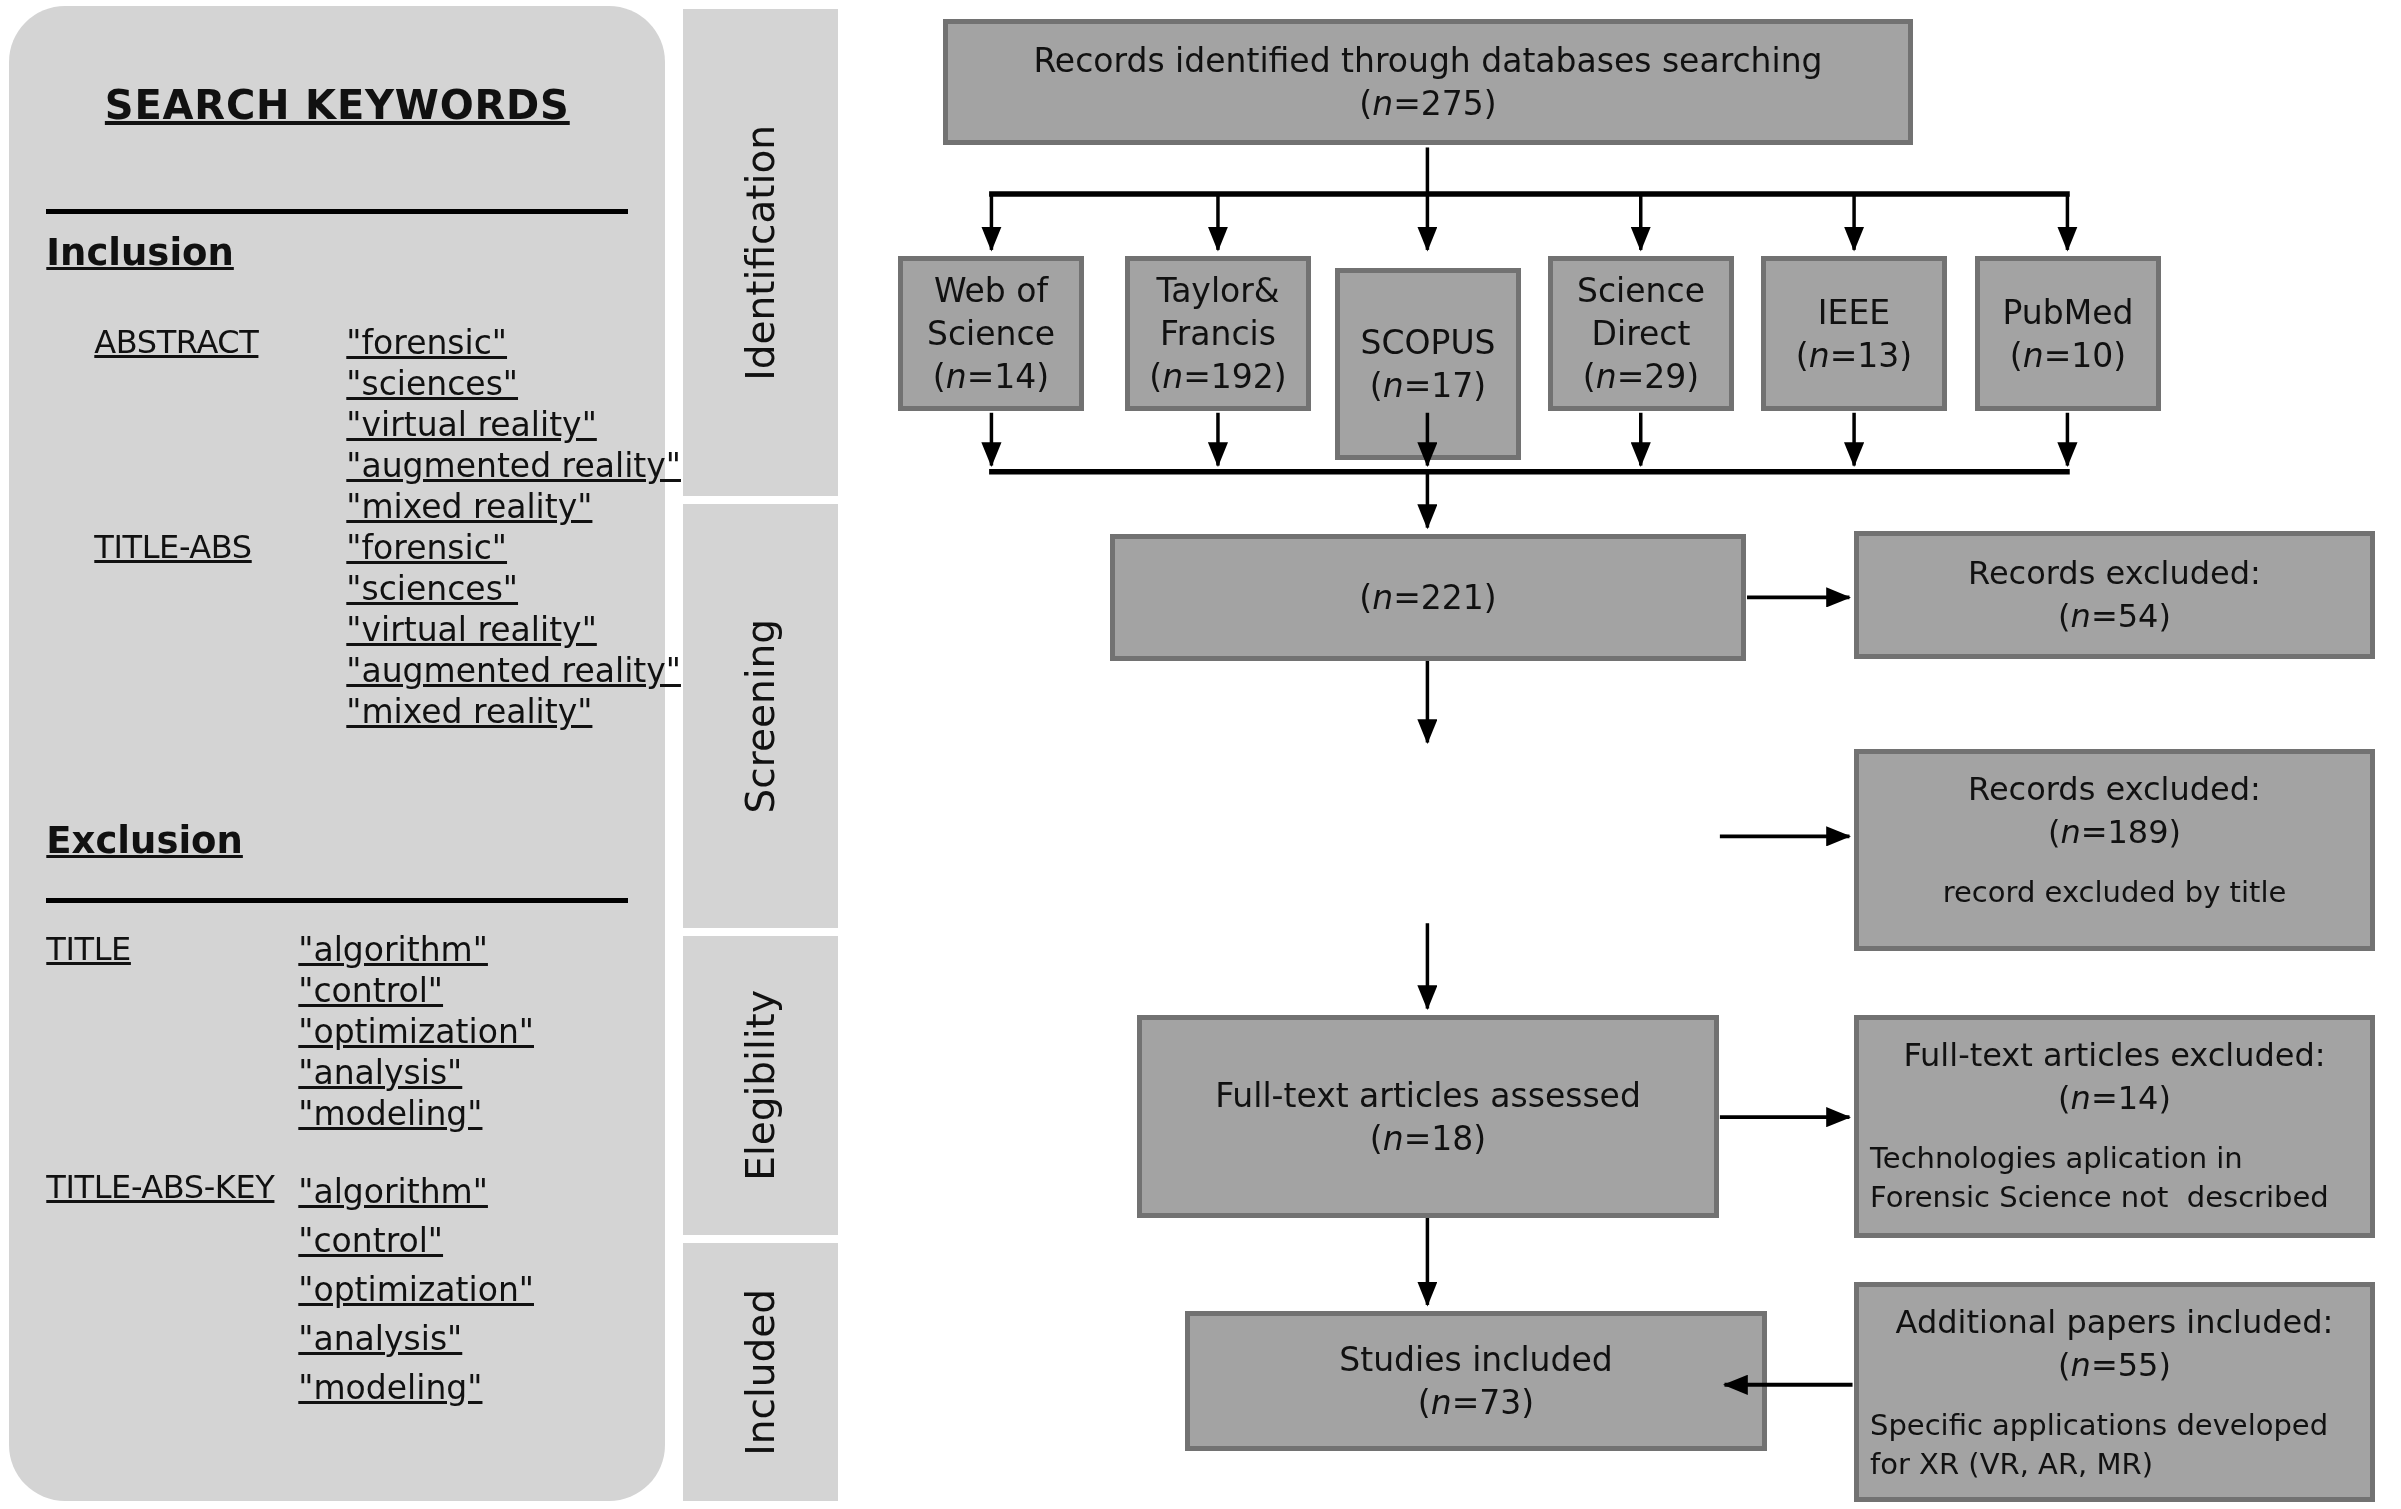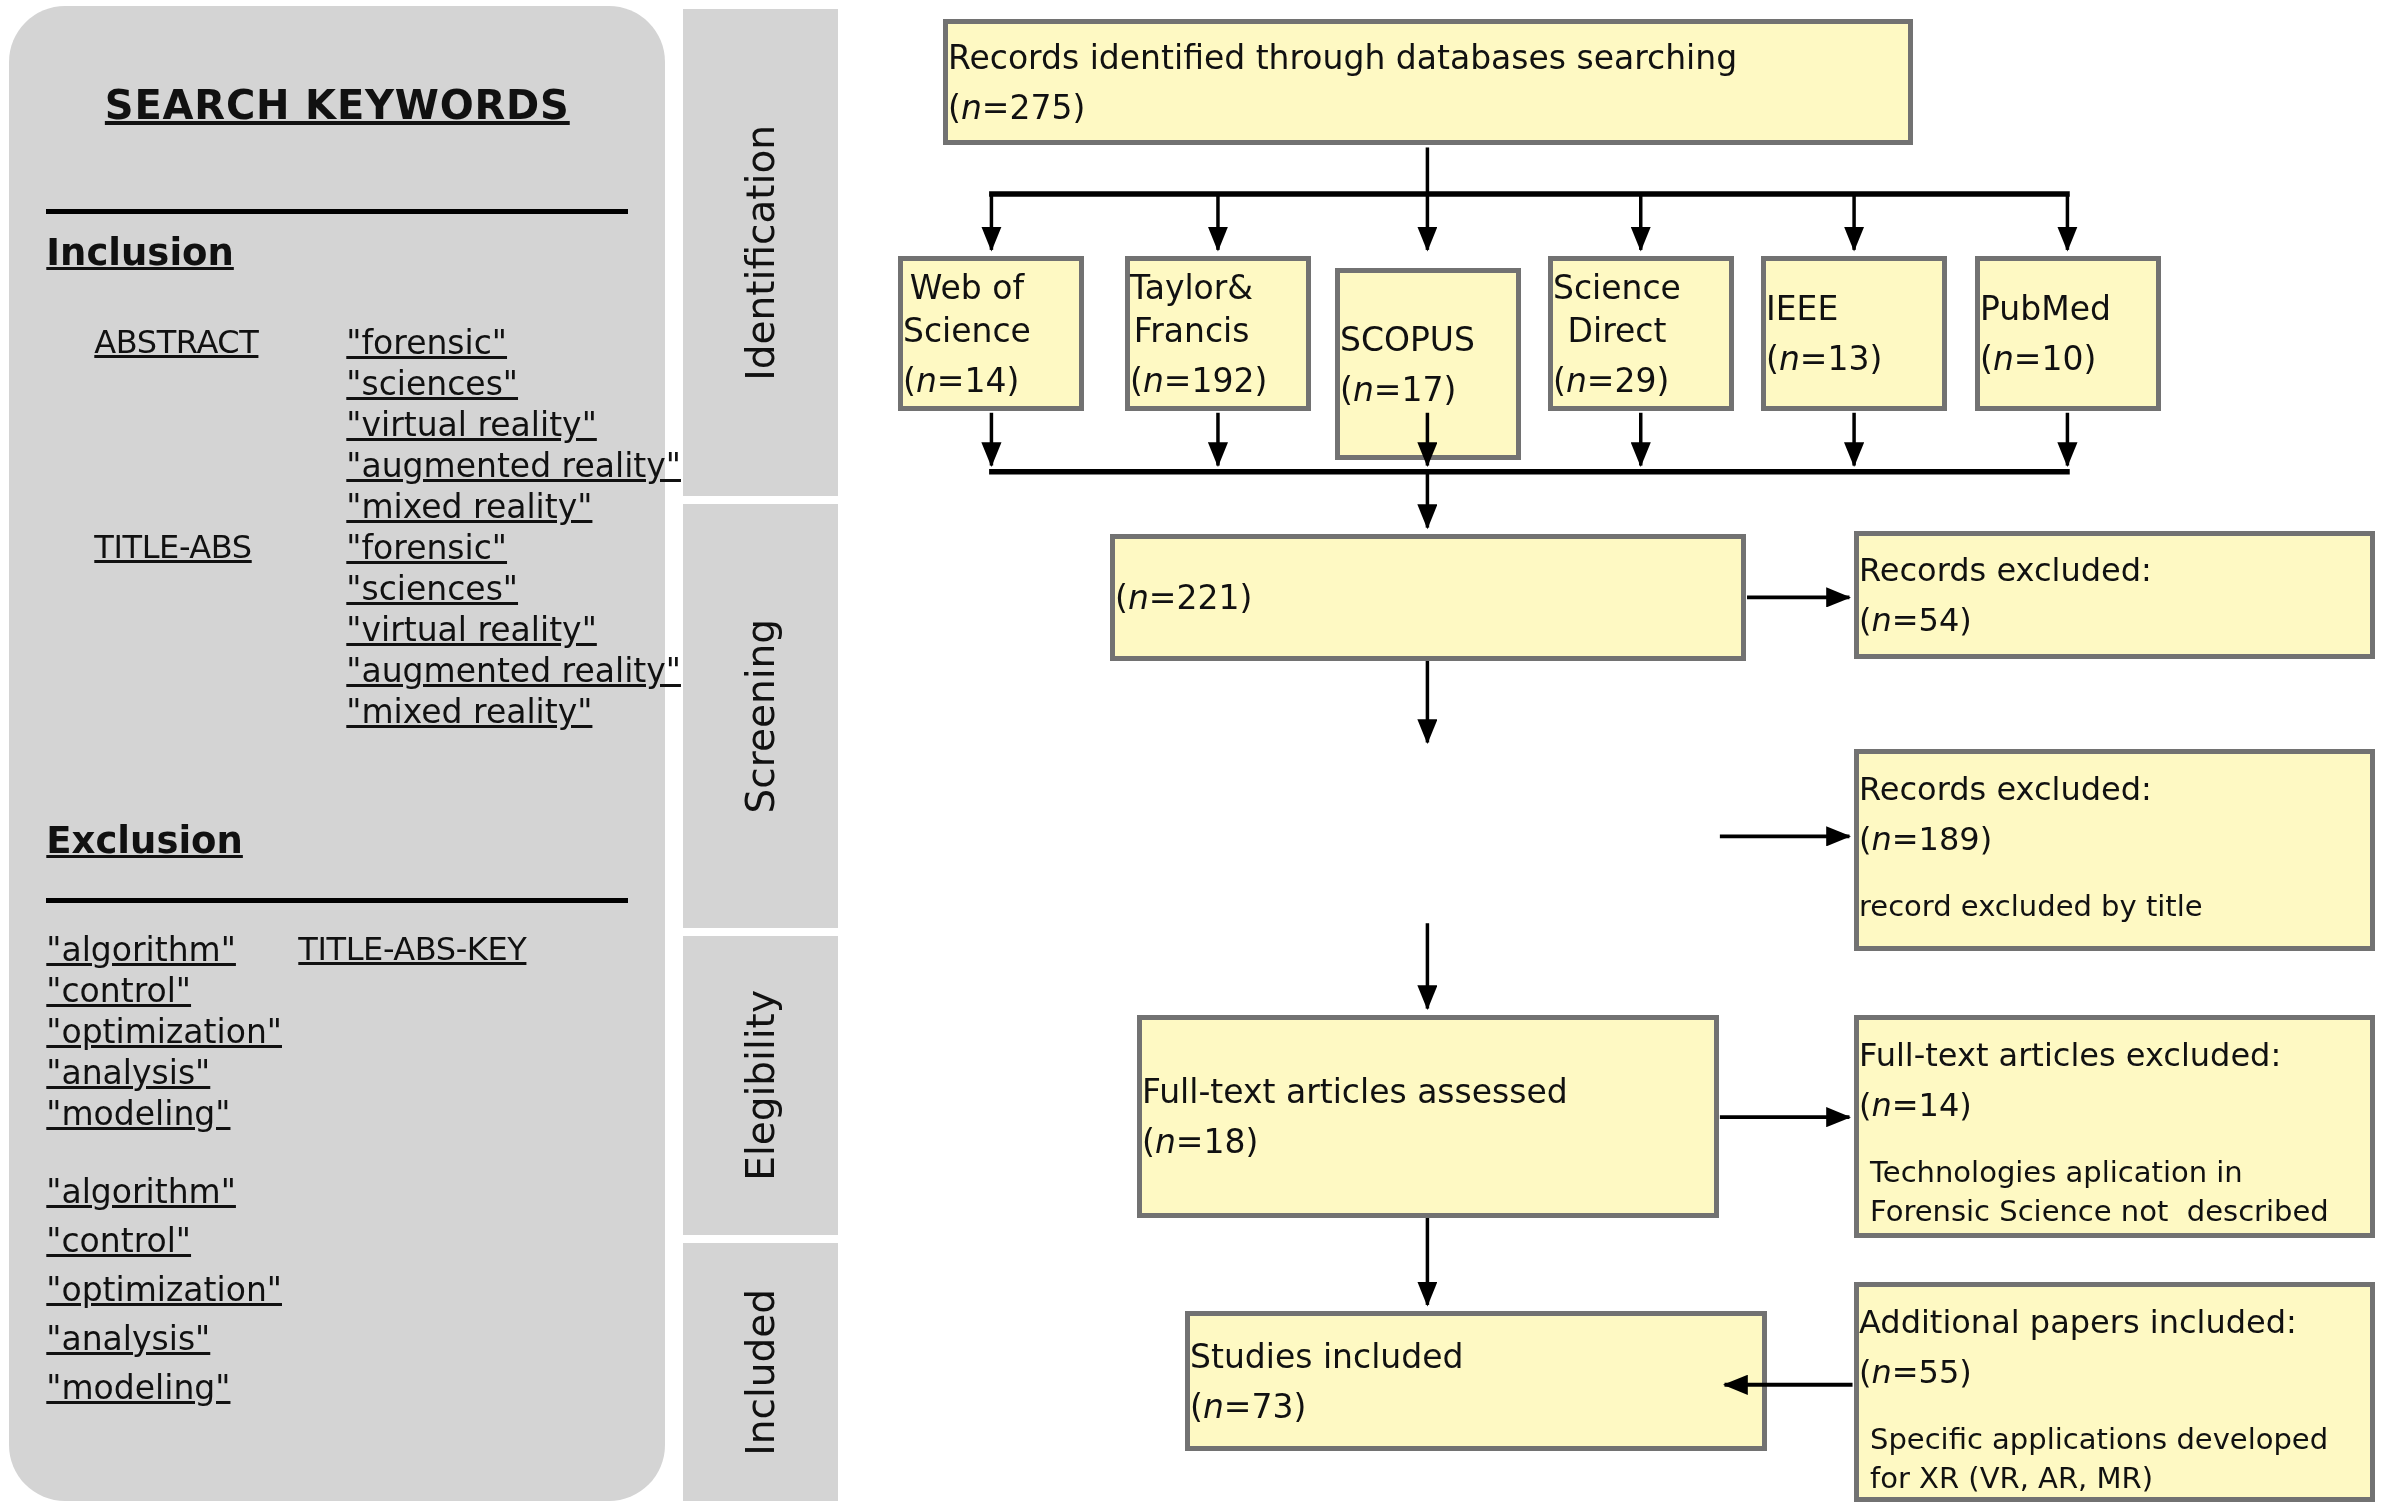--- a/index.html
+++ b/index.html
@@ -33,23 +33,23 @@
   .kws{white-space:pre;}
   .kws.loose{line-height:49px;}
   
   .stage{
     position:absolute;left:683px;width:155px;background:var(--panel-bg);
     display:flex;align-items:center;justify-content:center;
   }
   .stage span{writing-mode:vertical-rl;transform:rotate(180deg);font-size:39px;}
   
   .fbox{
-    position:absolute;background:#fef9c3;border:5.4px solid var(--box-border);
-    display:flex;flex-direction:column;align-items:flex-start;justify-content:center;
-    text-align:center;font-size:33px;line-height:43px;gap:7px;
+    position:absolute;background:#a3a3a3;border:5.4px solid var(--box-border);
+    display:flex;flex-direction:column;align-items:center;justify-content:center;
+    text-align:center;font-size:33px;line-height:43px;
   }
   .fbox .one{white-space:nowrap;}
   .fbox i{font-style:italic;}
   .sbox{font-size:32px;line-height:43px;}
   .notebox{justify-content:flex-start;padding-top:14px;}
   .note{font-size:29px;line-height:39px;margin-top:18.6px;white-space:pre-wrap;}
   .note.left{align-self:flex-start;text-align:left;padding-left:11px;}
   .dbname{white-space:pre-line;}
   
   #connectors{position:absolute;left:0;top:0;pointer-events:none;}
@@ -75,20 +75,21 @@
       <div class="kwlabel">TITLE-ABS</div>
       <div class="kws">"forensic"
 "sciences"
 "virtual reality"
 "augmented reality"
 "mixed reality"</div>
     </div>
     <div class="sec-heading h-exclusion">Exclusion</div>
     <div class="rule rule-2"></div>
     <div class="kwgrid g-exclusion">
+      <div class="kwlabel">TITLE</div>
       <div class="kws">"algorithm"
 "control"
 "optimization"
 "analysis"
 "modeling"</div>
       <div class="kwlabel">TITLE-ABS-KEY</div>
       <div class="kws loose">"algorithm"
 "control"
 "optimization"
 "analysis"

